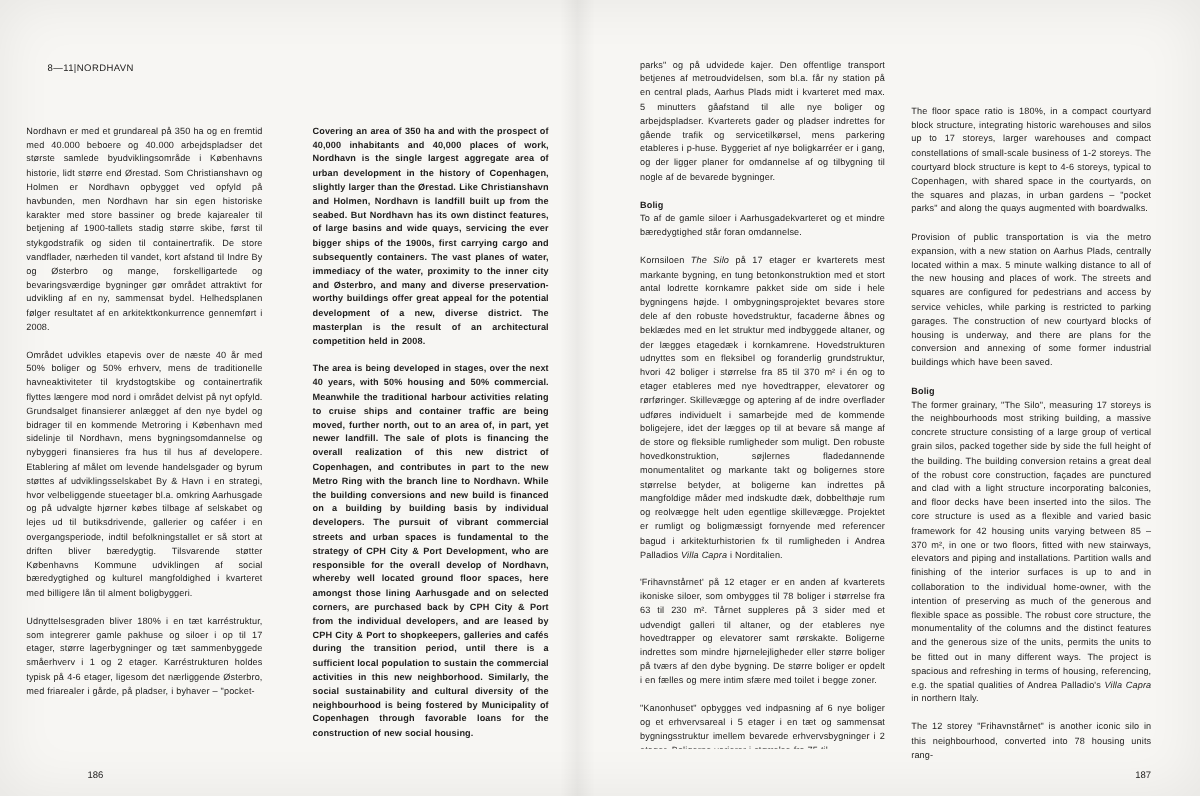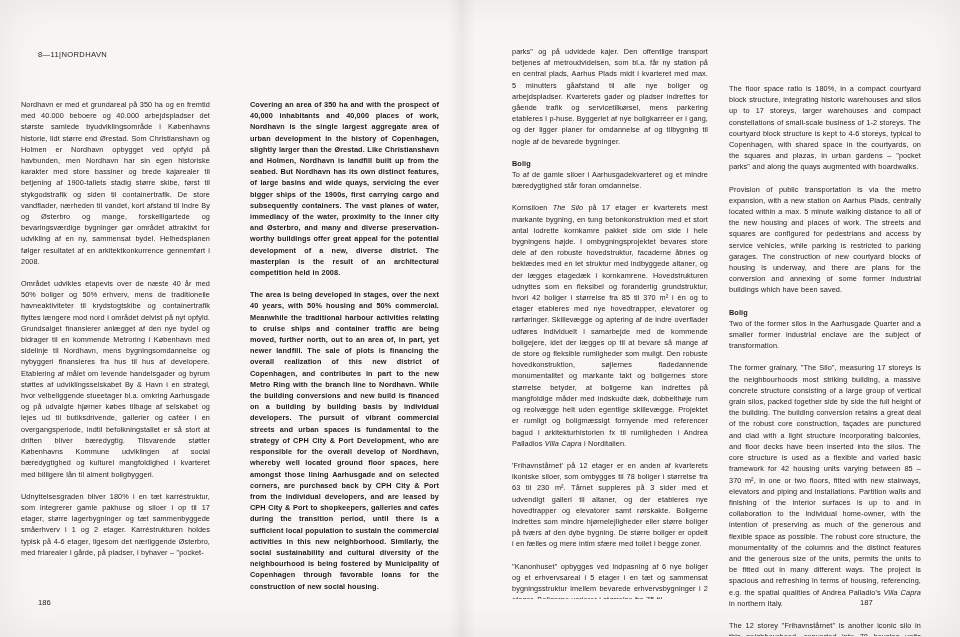--- a/index.html
+++ b/index.html
@@ -29,23 +29,23 @@
     letter-spacing:0.1px;
     overflow:hidden;
     word-spacing:0.2px;
   }
   .col p { margin:0 0 11px 0; }
   .col p.heading { font-weight:bold; margin-bottom:0; }
   .col-1 { left:21px;  top:99px; width:189px; height:497px; }
   .col-2 { left:250px; top:99px; width:189px; height:497px;font-weight:bold; }
   .col-3 { left:512px; top:46px; width:196px; height:553px; }
   .col-4 { left:729px; top:46px; width:192px; height:553px;margin-top:37px; }
-  .pagenum { position:absolute; top:598px; font-size:7.6px; color:#242322; }
+  .pagenum { position:absolute; top:615px; font-size:7.6px; color:#242322;margin-left:32px; }
   .pagenum-left  { left:38px; }
-  .pagenum-right { left:860px; width:45px; text-align:left; }
+  .pagenum-right { left:860px; width:45px; text-align:center; }
 </style>
 </head>
 <body>
 
 <div class="spread">
   <div class="gutter"></div>
 
   <div class="page-header">
     <span class="range">8—11|</span><span class="title">NORDHAVN</span>
   </div>
@@ -68,21 +68,20 @@
       <p class="body">To af de gamle siloer i Aarhusgadekvarteret og et mindre bæredygtighed står foran omdannelse.</p>
       <p class="body"><span>Kornsiloen </span><i>The Silo</i><span> på 17 etager er kvarterets mest markante bygning, en tung betonkonstruktion med et stort antal lodrette kornkamre pakket side om side i hele bygningens højde. I ombygningsprojektet bevares store dele af den robuste hovedstruktur, facaderne åbnes og beklædes med en let struktur med indbyggede altaner, og der lægges etagedæk i kornkamrene. Hovedstrukturen udnyttes som en fleksibel og foranderlig grundstruktur, hvori 42 boliger i størrelse fra 85 til 370 m² i én og to etager etableres med nye hovedtrapper, elevatorer og rørføringer. Skillevægge og aptering af de indre overflader udføres individuelt i samarbejde med de kommende boligejere, idet der lægges op til at bevare så mange af de store og fleksible rumligheder som muligt. Den robuste hovedkonstruktion, søjlernes fladedannende monumentalitet og markante takt og boligernes store størrelse betyder, at boligerne kan indrettes på mangfoldige måder med indskudte dæk, dobbelthøje rum og reolvægge helt uden egentlige skillevægge. Projektet er rumligt og boligmæssigt fornyende med referencer bagud i arkitekturhistorien fx til rumligheden i Andrea Palladios </span><i>Villa Capra</i><span> i Norditalien.</span></p>
       <p class="body">'Frihavnstårnet' på 12 etager er en anden af kvarterets ikoniske siloer, som ombygges til 78 boliger i størrelse fra 63 til 230 m². Tårnet suppleres på 3 sider med et udvendigt galleri til altaner, og der etableres nye hovedtrapper og elevatorer samt rørskakte. Boligerne indrettes som mindre hjørnelejligheder eller større boliger på tværs af den dybe bygning. De større boliger er opdelt i en fælles og mere intim sfære med toilet i begge zoner.</p>
       <p class="body">"Kanonhuset" opbygges ved indpasning af 6 nye boliger og et erhvervsareal i 5 etager i en tæt og sammensat bygningsstruktur imellem bevarede erhvervsbygninger i 2 etager. Boligerne varierer i størrelse fra 75 til</p>
     </div>
 
   <div class="col col-4" lang="en">
       <p class="body">The floor space ratio is 180%, in a compact courtyard block structure, integrating historic warehouses and silos up to 17 storeys, larger warehouses and compact constellations of small-scale business of 1-2 storeys. The courtyard block structure is kept to 4-6 storeys, typical to Copenhagen, with shared space in the courtyards, on the squares and plazas, in urban gardens – "pocket parks" and along the quays augmented with boardwalks.</p>
       <p class="body">Provision of public transportation is via the metro expansion, with a new station on Aarhus Plads, centrally located within a max. 5 minute walking distance to all of the new housing and places of work. The streets and squares are configured for pedestrians and access by service vehicles, while parking is restricted to parking garages. The construction of new courtyard blocks of housing is underway, and there are plans for the conversion and annexing of some former industrial buildings which have been saved.</p>
       <p class="heading">Bolig</p>
-      <p class="body">Two of the former silos in the Aarhusgade Quarter and a smaller former industrial enclave are the subject of transformation.</p>
       <p class="body"><span>The former grainary, "The Silo", measuring 17 storeys is the neighbourhoods most striking building, a massive concrete structure consisting of a large group of vertical grain silos, packed together side by side the full height of the building. The building conversion retains a great deal of the robust core construction, façades are punctured and clad with a light structure incorporating balconies, and floor decks have been inserted into the silos. The core structure is used as a flexible and varied basic framework for 42 housing units varying between 85 – 370 m², in one or two floors, fitted with new stairways, elevators and piping and installations. Partition walls and finishing of the interior surfaces is up to and in collaboration to the individual home-owner, with the intention of preserving as much of the generous and flexible space as possible. The robust core structure, the monumentality of the columns and the distinct features and the generous size of the units, permits the units to be fitted out in many different ways. The project is spacious and refreshing in terms of housing, referencing, e.g. the spatial qualities of Andrea Palladio's </span><i>Villa Capra</i><span> in northern Italy.</span></p>
       <p class="body">The 12 storey "Frihavnstårnet" is another iconic silo in this neighbourhood, converted into 78 housing units rang-</p>
     </div>
 
   <div class="pagenum pagenum-left">186</div>
 
   <div class="pagenum pagenum-right">187</div>
 </div>
 
 </body></html>

